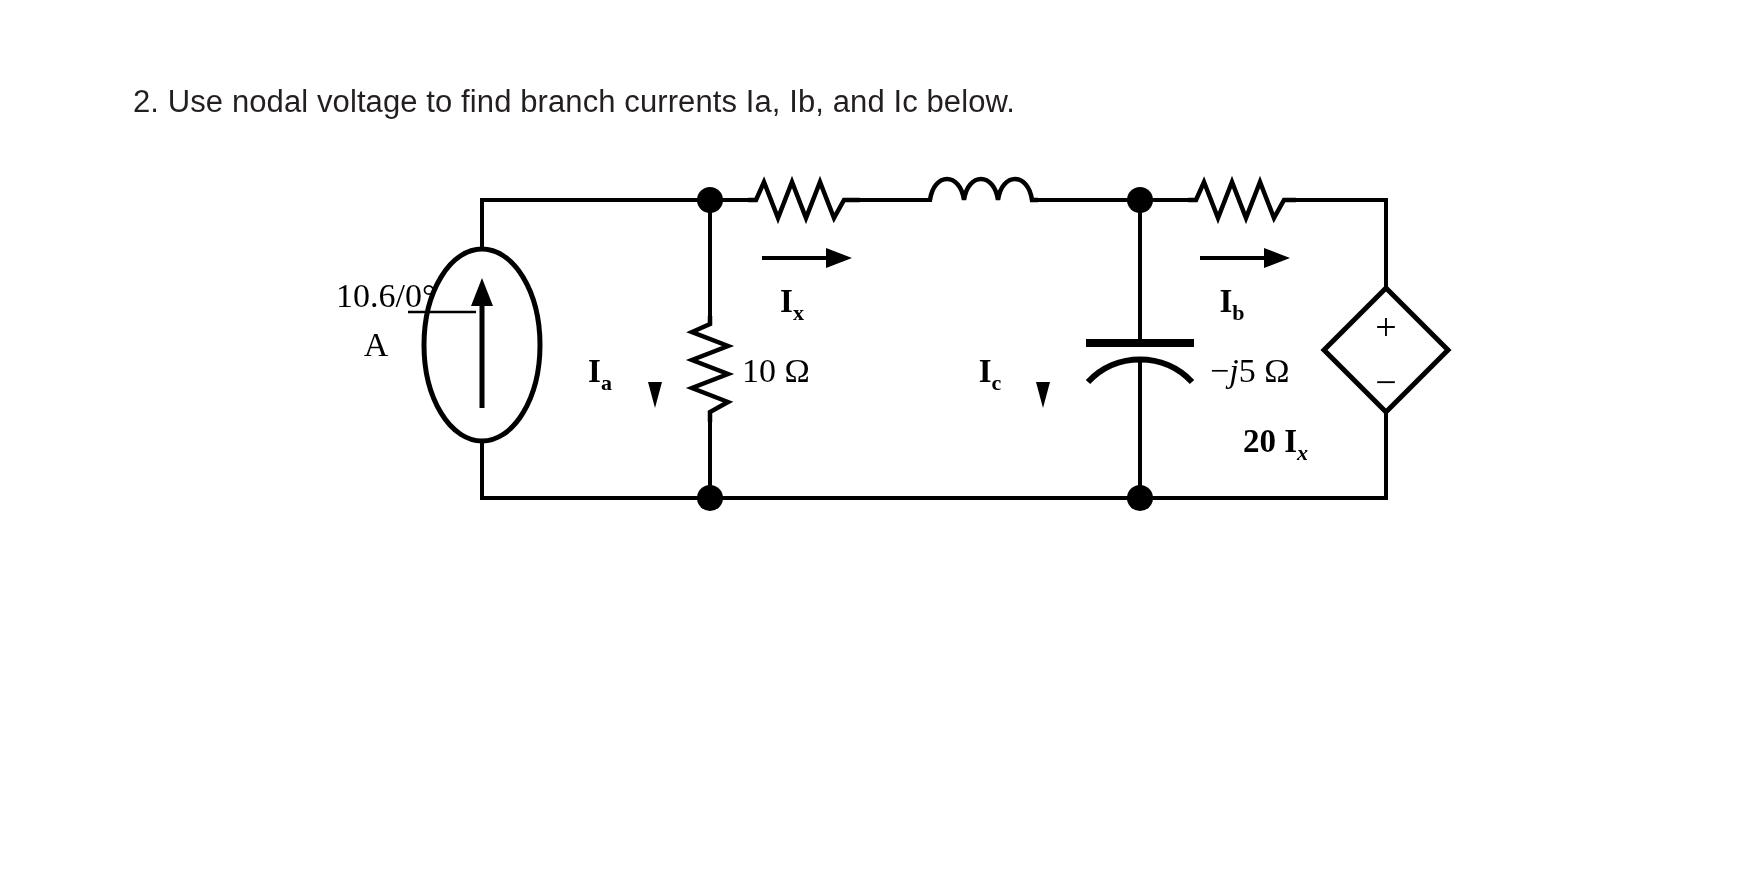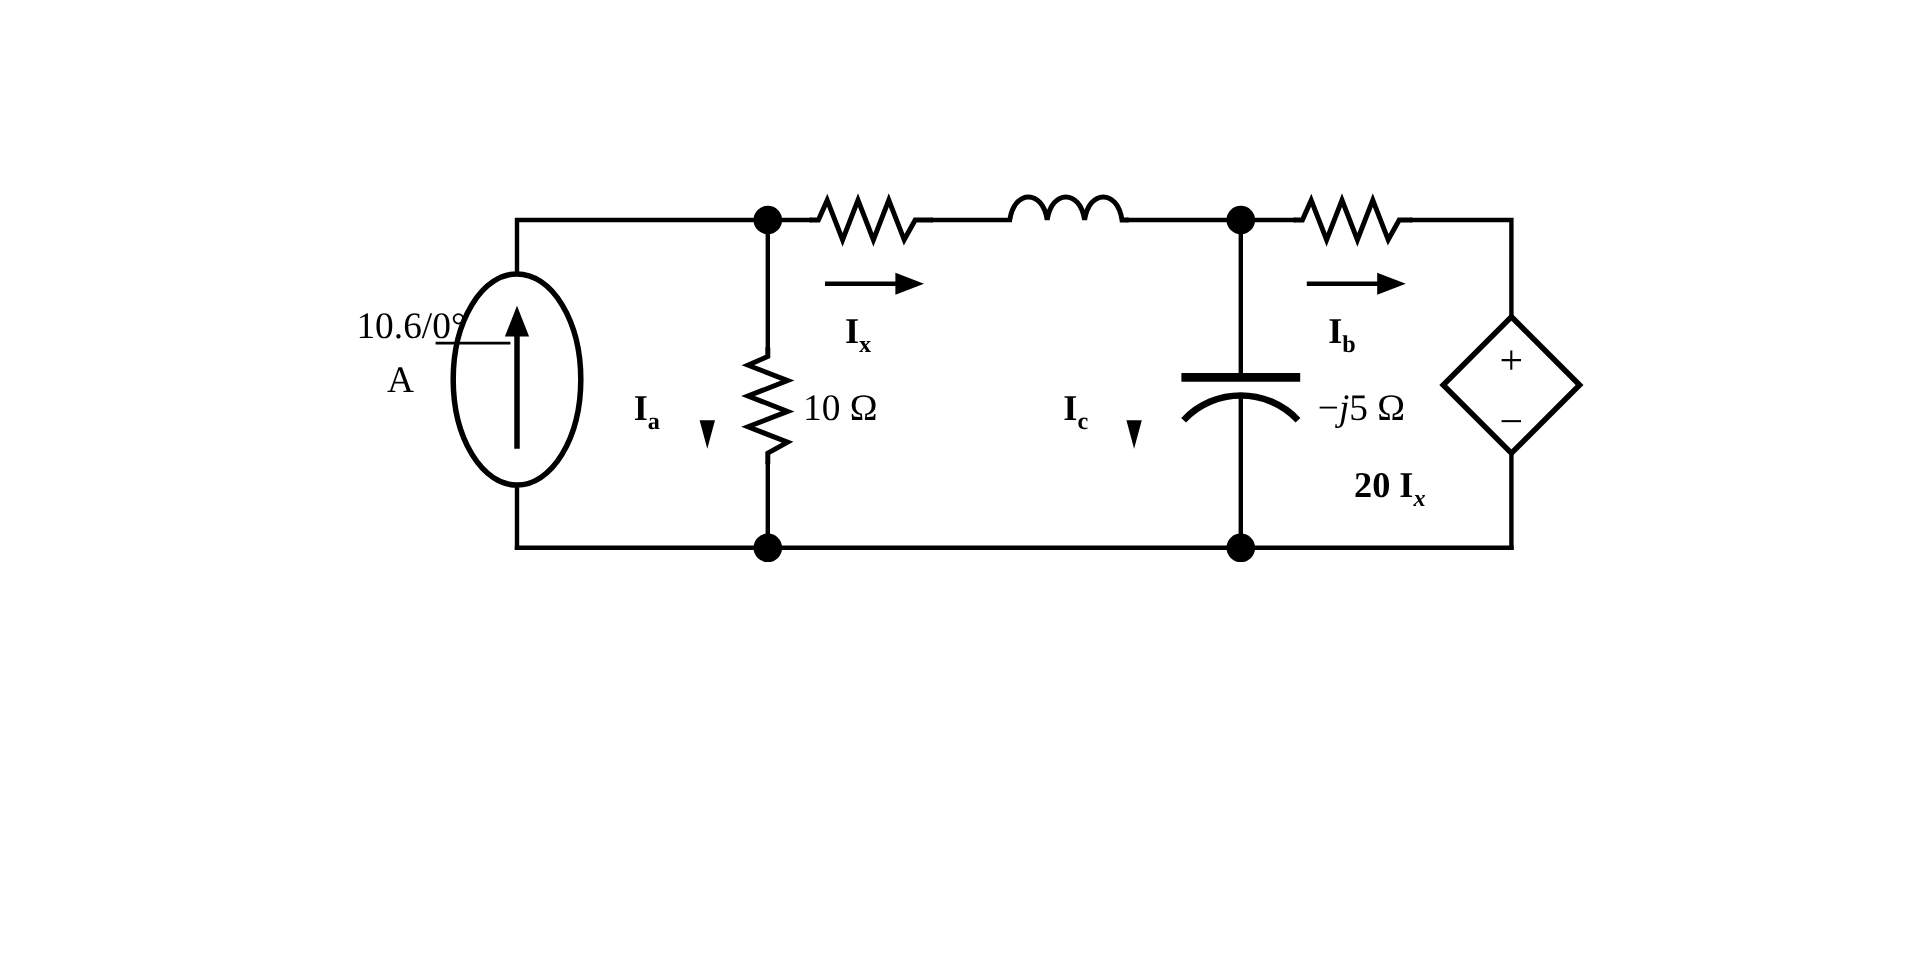--- a/index.html
+++ b/index.html
@@ -28,21 +28,21 @@
     top: 84px;
     font-family: "Liberation Sans", sans-serif;
     font-size: 31px;
     font-weight: 400;
     letter-spacing: 0.1px;
     color: #231f20;
     white-space: nowrap;
   }
   #circuit-figure {
     position: absolute;
-    left: 288px;
+    left: 300px;
     top: 160px;
     width: 1160px;
     height: 380px;
   }
   svg text {
     font-family: "Liberation Serif", serif;
     fill: #000000;
   }
   .val-label {
     font-size: 34px;
@@ -61,20 +61,21 @@
   .sign-label {
     font-size: 38px;
     font-family: "Liberation Serif", serif;
   }
 </style>
 </head>
 <body>
 
 <div id="page">
 
+  <div id="question-text">2. Use nodal voltage to find branch currents Ia, Ib, and Ic below.</div>
 
   <div id="circuit-figure">
     <svg viewBox="0 0 1160 380" width="1160" height="380">
 
       <g stroke="#000" stroke-width="4" fill="none" stroke-linecap="square">
 
         <path d="M 182 88 L 182 40 L 410 40"></path>
 
         <path d="M 410 40 L 448 40"></path>
         <path d="M 560 40 L 630 40"></path>

